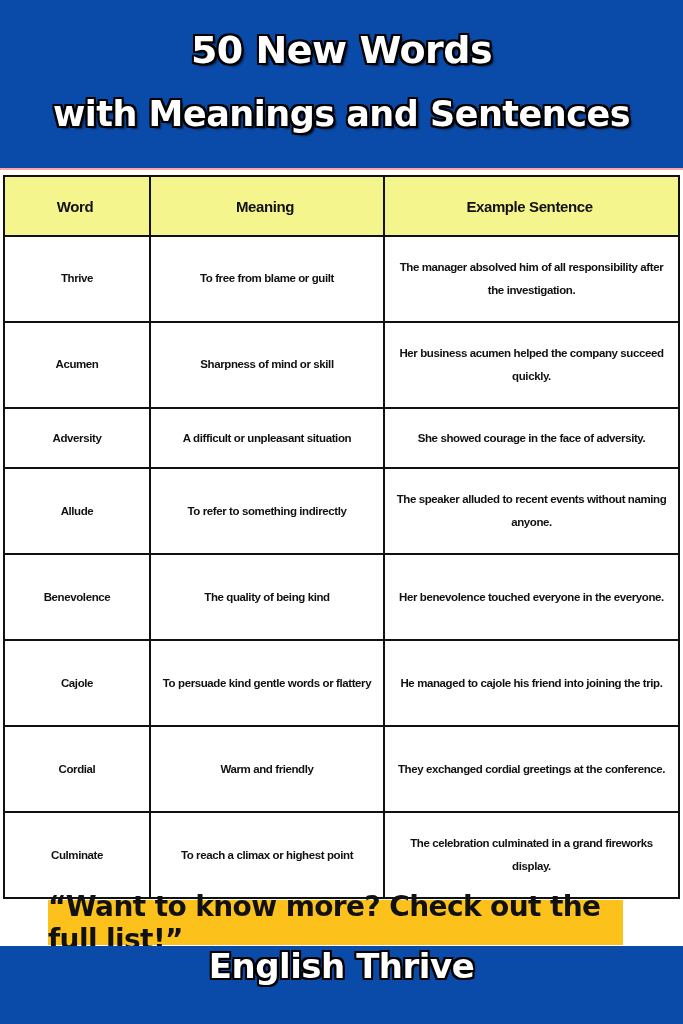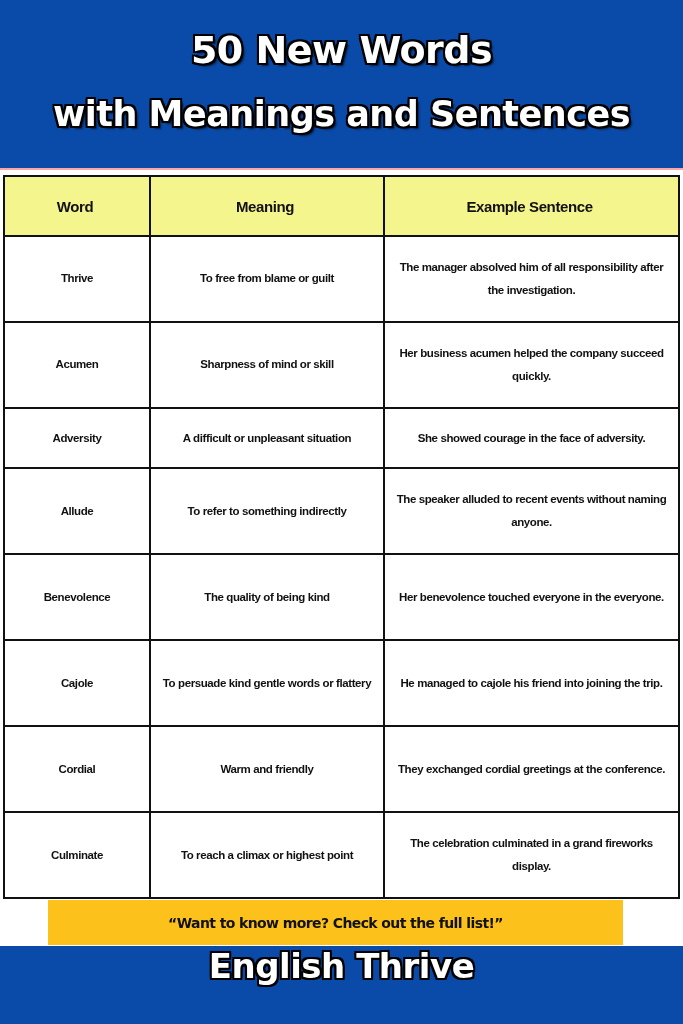--- a/index.html
+++ b/index.html
@@ -48,21 +48,21 @@
   .vocab-table td { font-size: 11.5px; line-height: 23px; background: #fff; }
   .col-word { width: 146px; }
   .col-meaning { width: 234px; }
   .row-tall td { height: 66px; }
   .row-short td { height: 46px; }
 
   .cta-banner {
     position: absolute; left: 48px; top: 900px; width: 575px; height: 45px;
     background: #fcc21b;
     display: flex; align-items: center; justify-content: center;
-    color: #111; font-weight: bold; font-size: 14px;
+    color: #111; font-weight: bold; font-size: 28px;
     font-family: "DejaVu Sans", sans-serif;
     letter-spacing: -0.6px;
   }
   .bottom-banner {
     position: absolute; left: 0; top: 946px; width: 683px; height: 78px;
     background: #0a4aa8;
     display: flex; align-items: flex-start; justify-content: center;
   }
   .brand {
     color: #ffffff; font-weight: bold; font-size: 34px;

